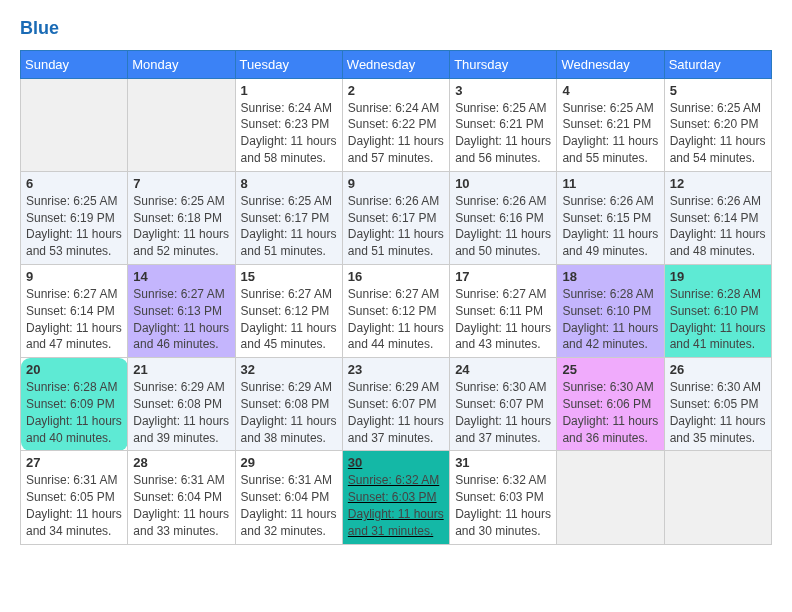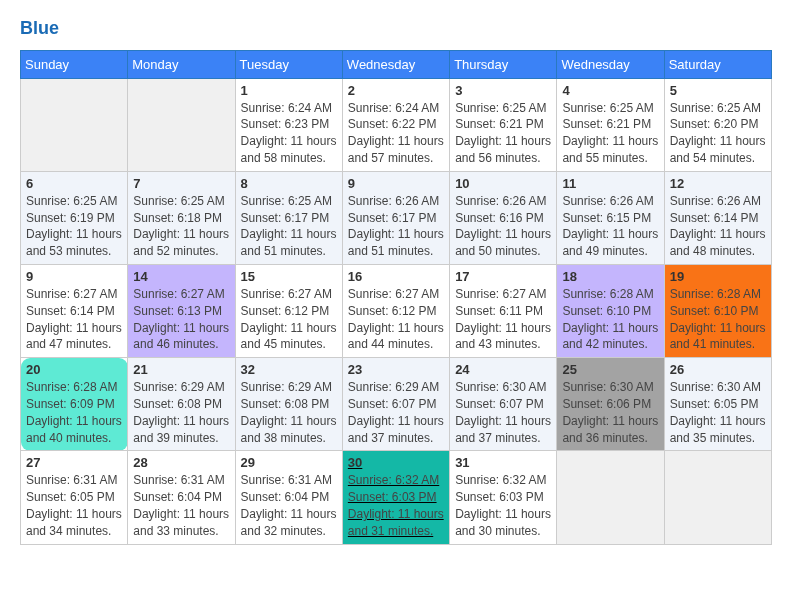--- a/index.html
+++ b/index.html
@@ -219,21 +219,21 @@
           <div class="day-info" style="white-space: pre-line;">Sunrise: 6:27 AM
 Sunset: 6:11 PM
 Daylight: 11 hours and 43 minutes.</div>
         </td>
         <td style="background: #c4b5fd;">
           <span class="day-num">18</span>
           <div class="day-info" style="white-space: pre-line;">Sunrise: 6:28 AM
 Sunset: 6:10 PM
 Daylight: 11 hours and 42 minutes.</div>
         </td>
-        <td style="background: #f97316;">
+        <td style="background: #5eead4;">
           <span class="day-num">19</span>
           <div class="day-info" style="white-space: pre-line;">Sunrise: 6:28 AM
 Sunset: 6:10 PM
 Daylight: 11 hours and 41 minutes.</div>
         </td>
       </tr>
       <tr>
         <td style="background: #5eead4; border-radius: 9px;">
           <span class="day-num">20</span>
           <div class="day-info" style="white-space: pre-line;">Sunrise: 6:28 AM
@@ -257,21 +257,21 @@
           <div class="day-info" style="white-space: pre-line;">Sunrise: 6:29 AM
 Sunset: 6:07 PM
 Daylight: 11 hours and 37 minutes.</div>
         </td>
         <td style="background: rgb(240, 244, 250);">
           <span class="day-num">24</span>
           <div class="day-info" style="white-space: pre-line;">Sunrise: 6:30 AM
 Sunset: 6:07 PM
 Daylight: 11 hours and 37 minutes.</div>
         </td>
-        <td style="background: #a3a3a3;">
+        <td style="background: #f0abfc;">
           <span class="day-num">25</span>
           <div class="day-info" style="white-space: pre-line;">Sunrise: 6:30 AM
 Sunset: 6:06 PM
 Daylight: 11 hours and 36 minutes.</div>
         </td>
         <td style="background: rgb(240, 244, 250);">
           <span class="day-num">26</span>
           <div class="day-info" style="white-space: pre-line;">Sunrise: 6:30 AM
 Sunset: 6:05 PM
 Daylight: 11 hours and 35 minutes.</div>

